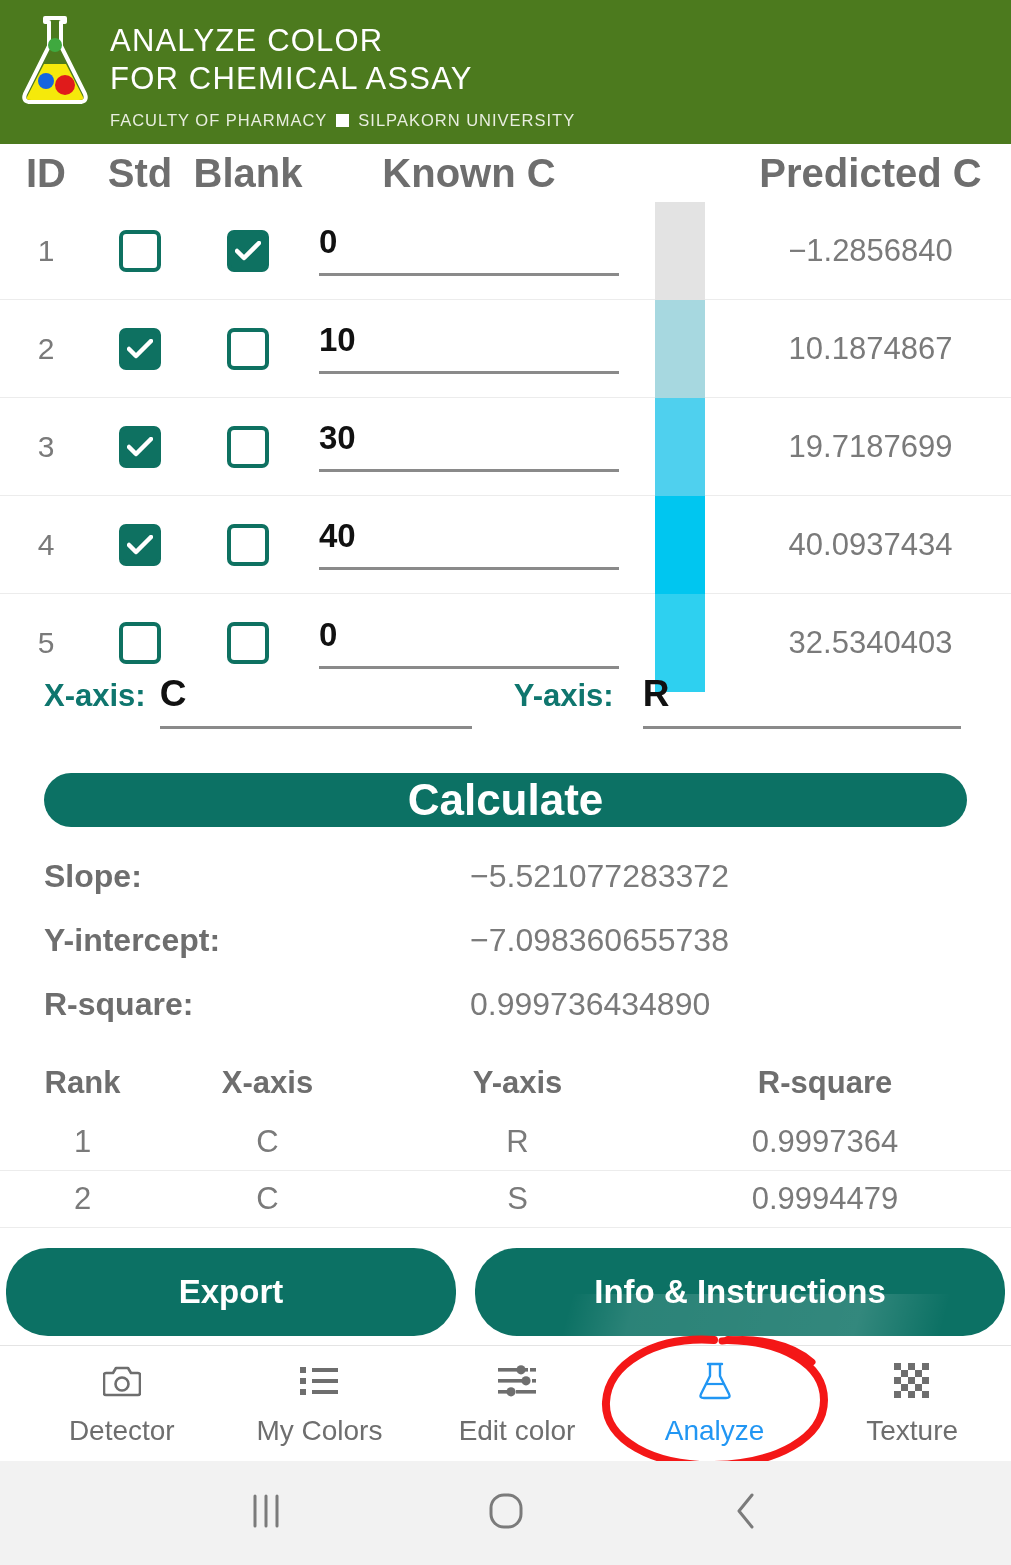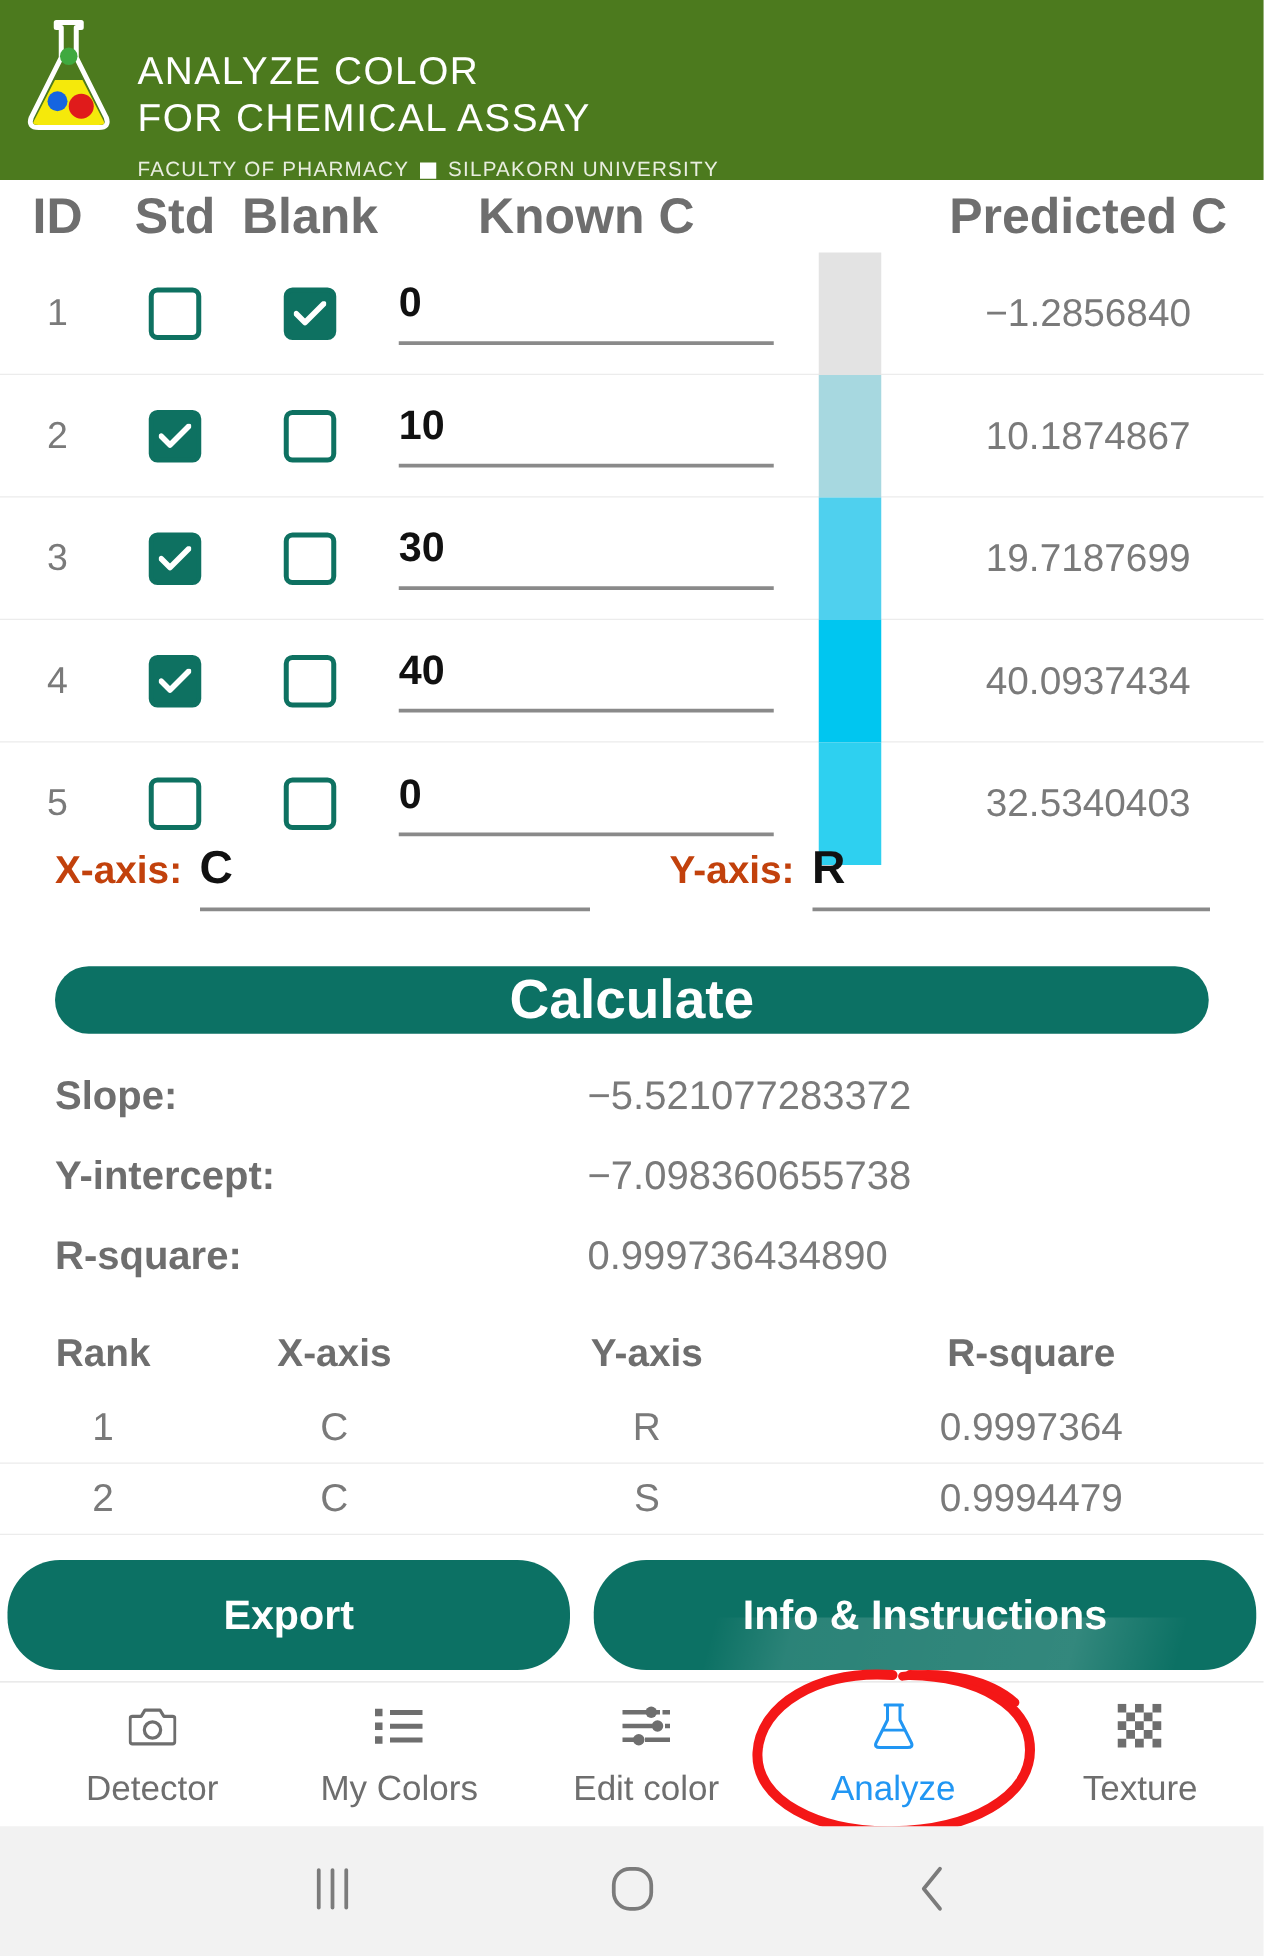--- a/index.html
+++ b/index.html
@@ -11,21 +11,21 @@
   }
   .app { position: relative; width: 1011px; height: 1565px; background:#fff; }
 
   
   .header {
     position: absolute; left:0; top:0; width:1011px; height:144px;
     background:#4c7a1e;
     display:flex; align-items:flex-start;
   }
   .logo-wrap { width:110px; padding-top:12px; display:flex; justify-content:center; }
-  .header-texts { padding-top:38px; }
+  .header-texts { padding-top:22px; }
   .title-line {
     color:#ffffff; font-size:31px; letter-spacing:1.2px; line-height:38px;
     font-weight:400;
   }
   .subtitle {
     margin-top:13px; color:#e9eee0; font-size:16.5px; letter-spacing:1.0px;
     display:flex; align-items:center; gap:9px; white-space:nowrap;
   }
   .sq-sep { width:13px; height:13px; background:#ffffff; display:inline-block; }
 
@@ -73,21 +73,21 @@
   .cell-pred {
     width:281px; text-align:center; color:#7a7a7a; font-size:31px;
   }
 
   
   .axis-row {
     position:absolute; left:0; top:672px; width:1011px; height:100px;
     display:flex; align-items:flex-start;
   }
   .axis-group { display:flex; align-items:baseline; }
-  .axis-label { color:#c2410c; font-size:31px; font-weight:bold;text-align:center; }
+  .axis-label { color:#0f766e; font-size:31px; font-weight:bold;text-align:center; }
   .axis-value-wrap { margin-left:14px; }
   .axis-value {
     color:#111; font-size:37px; font-weight:bold; line-height:44px;
     padding-bottom:10px;
   }
   .axis-underline { height:3px; background:#8a8a8a; }
 
   
   .btn {
     background:#0c7164; color:#ffffff; border-radius:42px;
@@ -304,21 +304,21 @@
   </div>
 
   <div class="axis-row">
     <div class="axis-group" style="margin-left:44px;">
       <span class="axis-label">X-axis:</span>
       <span class="axis-value-wrap">
         <span class="axis-value" style="display:block; width:312px;">C</span>
         <span class="axis-underline" style="display:block; width:312px;"></span>
       </span>
     </div>
-    <div class="axis-group" style="margin-left:64px;">
+    <div class="axis-group" style="margin-left:42px;gap:15px;">
       <span class="axis-label">Y-axis:</span>
       <span class="axis-value-wrap">
         <span class="axis-value" style="display:block; width:318px;">R</span>
         <span class="axis-underline" style="display:block; width:318px;"></span>
       </span>
     </div>
   </div>
 
   <button class="btn calc-btn">Calculate</button>
 

